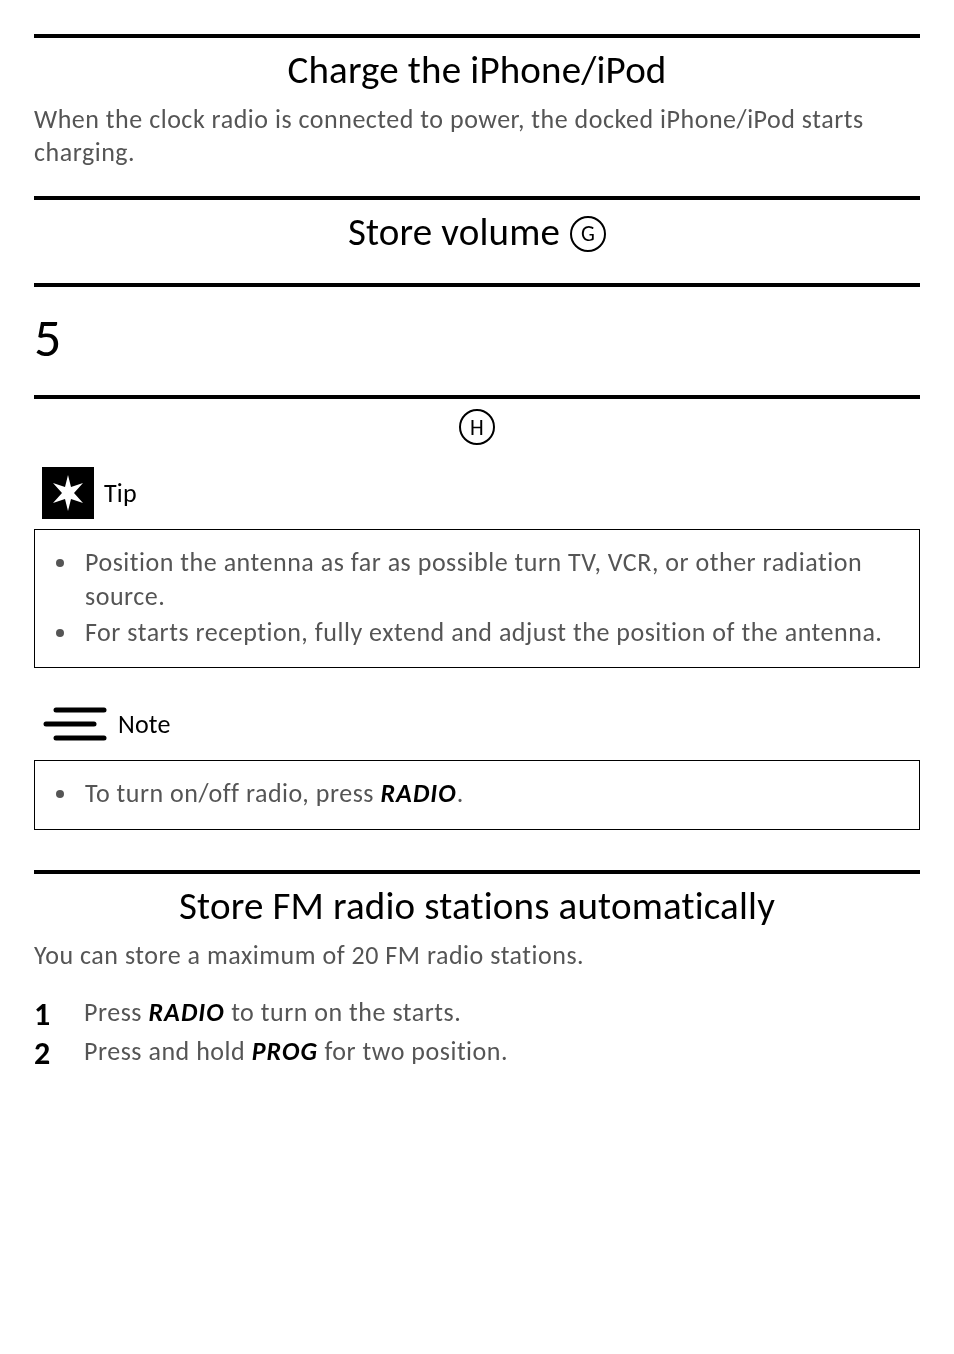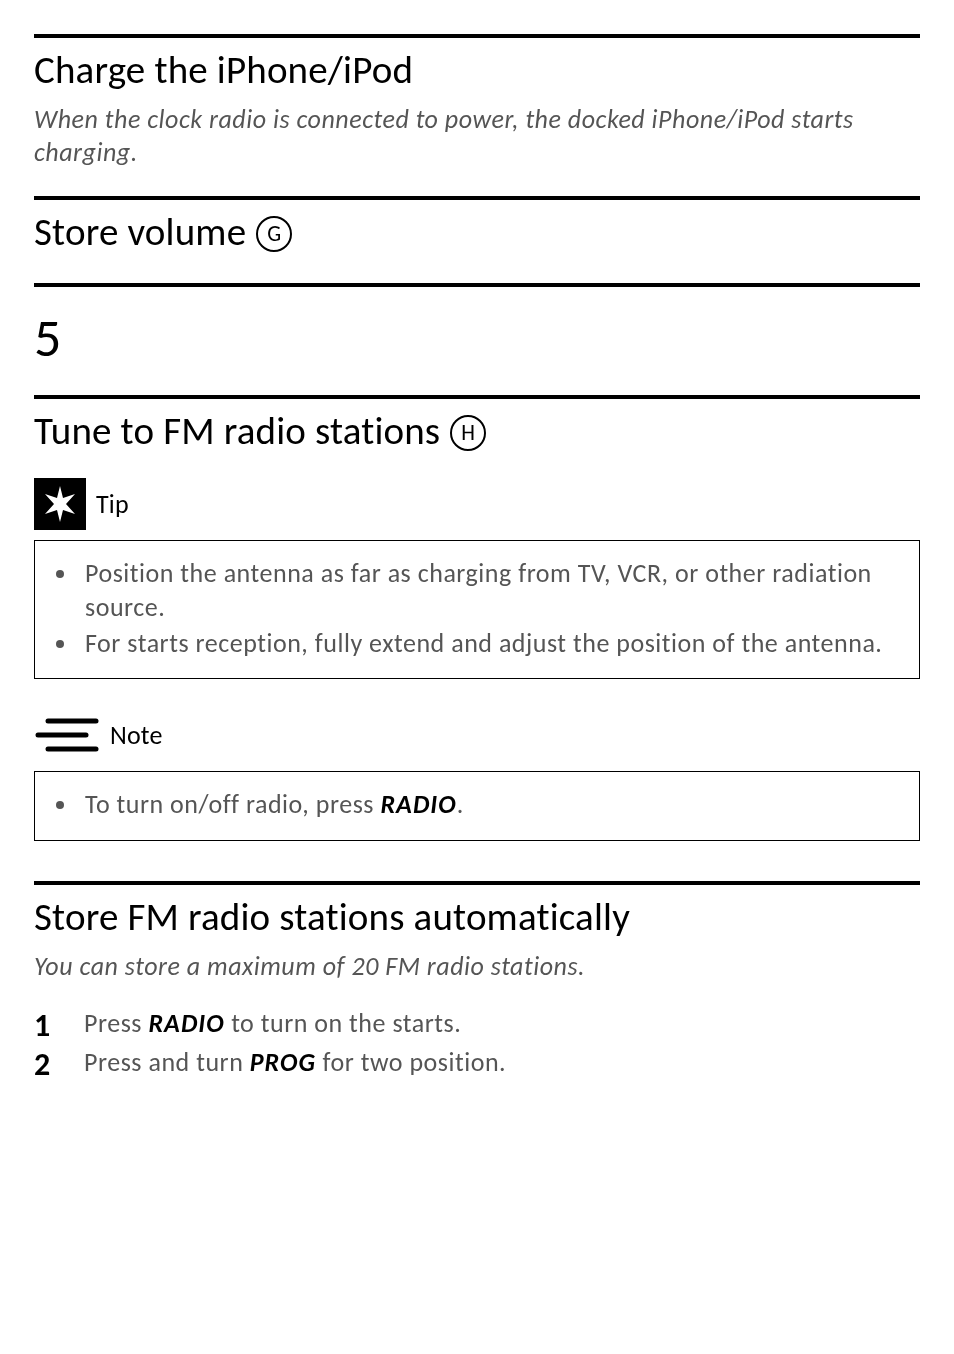--- a/index.html
+++ b/index.html
@@ -13,29 +13,29 @@
   }
   .thick-rule { border-top: 4px solid #000; margin-bottom: 8px; }
   .h2 {
     font-size: 39px;
     font-weight: 400;
     margin-bottom: 10px;
     display: flex;
     align-items: center;
     gap: 10px;
     color: #000;
+    justify-content: center;
   }
   .p {
     font-size: 26px;
     font-weight: 300;
     color: #555;
     margin-bottom: 28px;
     line-height: 1.25;
     letter-spacing: 0.02em;
-    font-style: italic;
   }
   .h1-row {
     display: flex;
     align-items: baseline;
     gap: 36px;
     margin: 18px 0 24px 0;
   }
   .h1-num { font-size: 54px; font-weight: 400; color:#000;}
   .h1 { font-size: 54px; font-weight: 400; color:#000;}
   .circ-letter {
@@ -50,21 +50,21 @@
     position: relative;
     top: -2px;
   }
   .h2 .circ-letter { top: 2px; }
 
   
   .callout-head {
     display: flex;
     align-items: center;
     gap: 10px;
-    margin: 24px 0 10px 0;
+    margin: 24px 0 10px 8px;
   }
   .callout-label { font-size: 26px; font-weight: 400; color:#000;}
   .tip-icon {
     width: 52px; height: 52px;
     background: #000;
     display: flex;
     align-items: center;
     justify-content: center;
   }
   .tip-icon svg { width: 40px; height: 40px; }
@@ -131,37 +131,36 @@
 </h2>
 <div style="height:18px"></div>
 
 <div class="thick-rule"></div>
 <div class="h1-row">
   <span class="h1-num">5</span>
 </div>
 
 <div class="thick-rule"></div>
 <h2 class="h2">
-  <span>Tune to FM radio stations</span>
   <span class="circ-letter">H</span>
 </h2>
 
 <div class="callout-head">
   <span class="tip-icon">
     <svg viewBox="0 0 40 40">
       <g fill="#fff">
         <path d="M20 2 L23 14 L35 10 L26 20 L35 30 L23 26 L20 38 L17 26 L5 30 L14 20 L5 10 L17 14 Z"></path>
       </g>
     </svg>
   </span>
   <span class="callout-label">Tip</span>
 </div>
 <div class="callout-box">
   <ul>
-    <li>Position the antenna as far as charging from TV, VCR, or other radiation source.</li>
+    <li>Position the antenna as far as possible turn TV, VCR, or other radiation source.</li>
     <li>For starts reception, fully extend and adjust the position of the antenna.</li>
   </ul>
 </div>
 
 <div class="callout-head">
   <span class="note-icon">
     <svg viewBox="0 0 66 44">
       <g fill="none" stroke="#000" stroke-width="5" stroke-linecap="round">
         <line x1="14" y1="8" x2="62" y2="8"></line>
         <line x1="4" y1="22" x2="52" y2="22"></line>
@@ -184,15 +183,15 @@
 <div class="thick-rule"></div>
 <h2 class="h2">
   <span>Store FM radio stations automatically</span>
 </h2>
 <p class="p" style="margin-bottom:21px">You can store a maximum of 20 FM radio stations.</p>
 <ol class="steps">
   <li>
     <span>Press </span><strong class="kw">RADIO</strong><span> to turn on the starts.</span>
   </li>
   <li>
-    <span>Press and turn </span><strong class="kw">PROG</strong><span> for two position.</span>
+    <span>Press and hold </span><strong class="kw">PROG</strong><span> for two position.</span>
   </li>
 </ol>
 
 </body></html>

